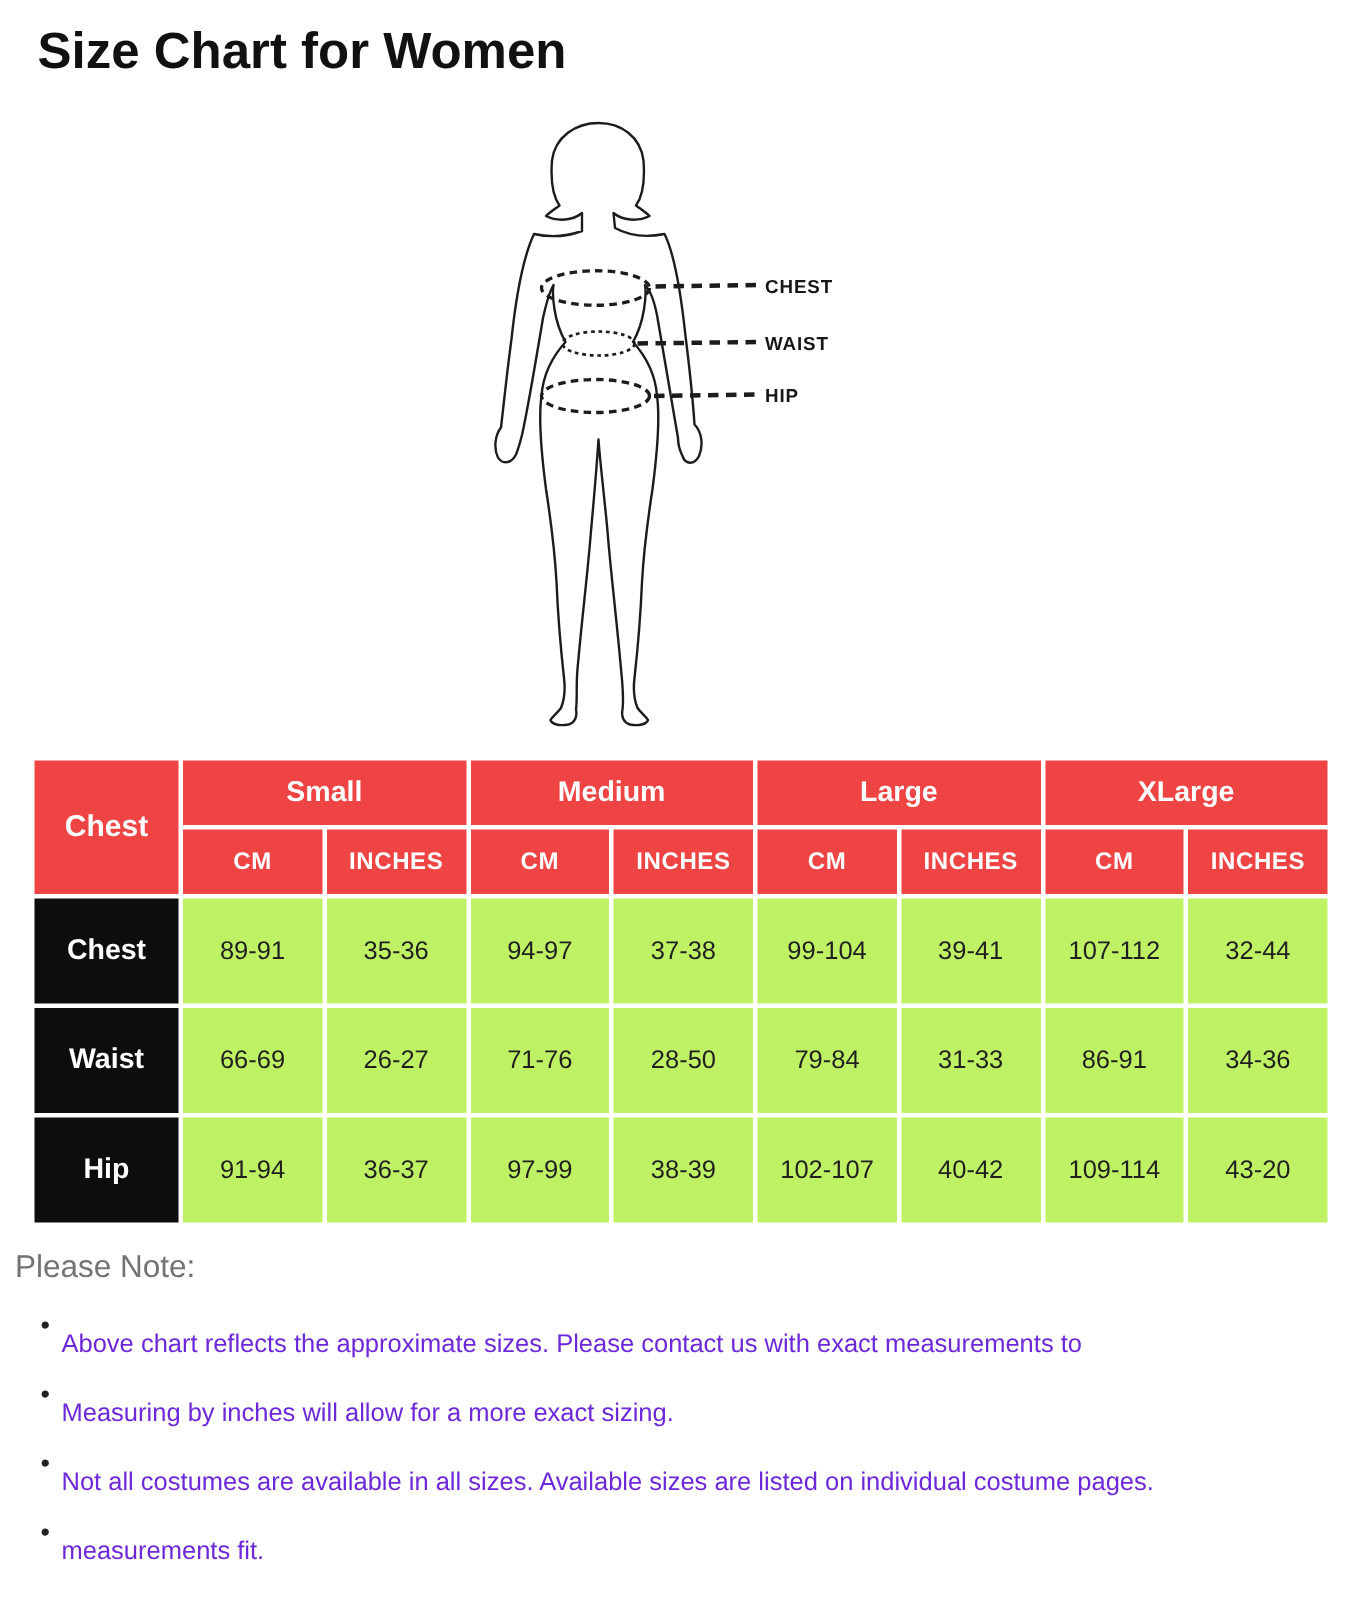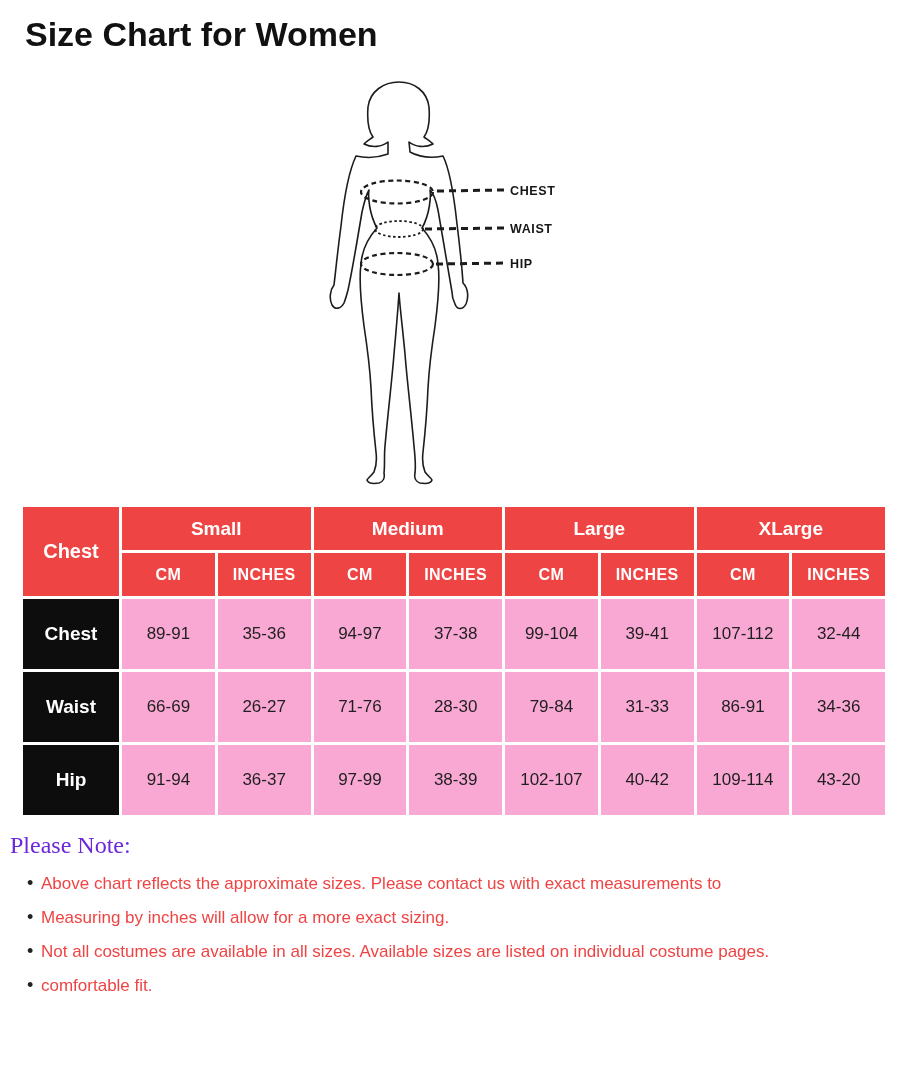--- a/index.html
+++ b/index.html
@@ -50,32 +50,32 @@
     background: #ef4444; color: #ffffff;
     height: 43px; font-size: 19px; font-weight: bold;
   }
   th.unit { font-size: 16px; letter-spacing: 0.4px; }
   th.corner { font-size: 20px; }
   th.rowlabel {
     background: #0d0d0d; color: #ffffff;
     font-size: 19px; font-weight: bold;
   }
   td.val {
-    background: #f9a8d4; color: #1f1f1f;
+    background: #bef264; color: #1f1f1f;
     height: 70px; font-size: 17px;
   }
 
   
   .notes { margin: 14px 0 0 10px; }
-  .notes-heading { font-size: 24px; color: #6d28d9; line-height: 26px; font-family: Liberation Serif, serif; }
+  .notes-heading { font-size: 21px; color: #737373; line-height: 26px; }
   ul.notes-list { list-style: none; margin: 9px 0 0 0; padding: 0 0 0 17px; }
   ul.notes-list li { display: flex; margin: 0; }
   ul.notes-list li + li { margin-top: 1px; }
   .bullet { flex: none; width: 14px; font-size: 18px; line-height: 33px; color: #222; }
-  .note-text { flex: 1; max-width: 828px; font-size: 17px; line-height: 33px; color: #ef4444; }
+  .note-text { flex: 1; max-width: 828px; font-size: 17px; line-height: 33px; color: #6d28d9; margin-top: 12px; }
 </style>
 </head>
 <body>
 
 <h1 class="page-title">Size Chart for Women</h1>
 
 <div class="figure-wrap">
   <svg viewBox="0 0 260 410" width="260" height="410">
 
     <path class="outline" d="
@@ -187,21 +187,21 @@
       <td class="val">99-104</td>
       <td class="val">39-41</td>
       <td class="val">107-112</td>
       <td class="val">32-44</td>
     </tr>
     <tr>
       <th class="rowlabel">Waist</th>
       <td class="val">66-69</td>
       <td class="val">26-27</td>
       <td class="val">71-76</td>
-      <td class="val">28-30</td>
+      <td class="val">28-50</td>
       <td class="val">79-84</td>
       <td class="val">31-33</td>
       <td class="val">86-91</td>
       <td class="val">34-36</td>
     </tr>
     <tr>
       <th class="rowlabel">Hip</th>
       <td class="val">91-94</td>
       <td class="val">36-37</td>
       <td class="val">97-99</td>
@@ -231,17 +231,17 @@
     </li>
     <li>
       <span class="bullet">•</span>
       <div class="note-text">
         <div>Not all costumes are available in all sizes. Available sizes are listed on individual costume pages.</div>
       </div>
     </li>
     <li>
       <span class="bullet">•</span>
       <div class="note-text">
-        <div>comfortable fit.</div>
+        <div>measurements fit.</div>
       </div>
     </li>
   </ul>
 </div>
 
 </body></html>

